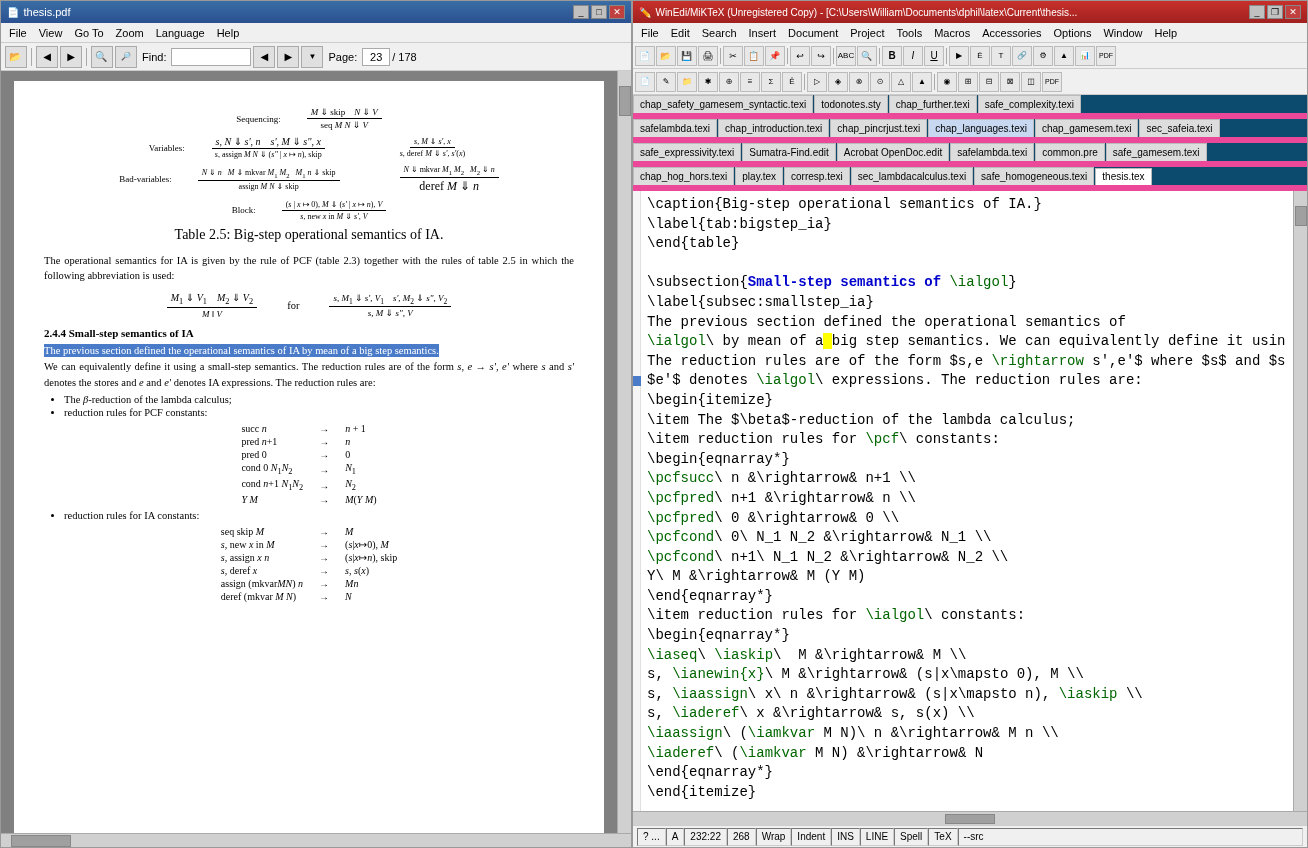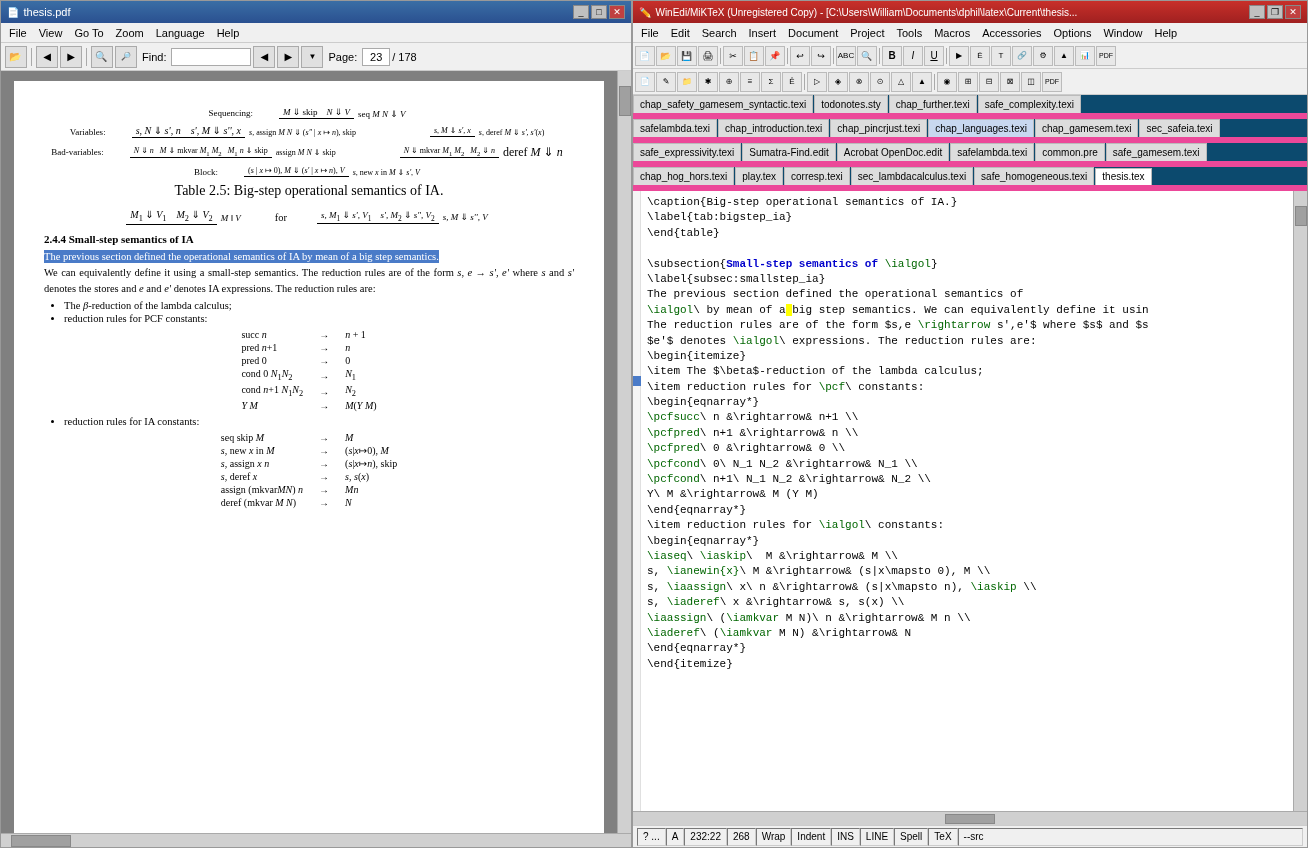--- a/index.html
+++ b/index.html
@@ -107,21 +107,21 @@
     .scroll-thumb {
       width: 12px;
       height: 30px;
       background: #a0a0a0;
       border: 1px solid #888;
       margin-top: 15px;
     }
     .pdf-subsubsection { font-size: 11px; font-weight: bold; margin: 8px 0 4px 0; }
     .math-block { text-align: center; margin: 6px 0; font-size: 10px; }
     .math-rule { display: flex; align-items: center; justify-content: center; gap: 20px; margin: 4px 0; }
-    .fraction { display: inline-flex; flex-direction: row; align-items: center; }
+    .fraction { display: inline-flex; flex-direction: column; align-items: center; }
     .fraction .num { border-bottom: 1px solid black; padding: 0 4px 1px 4px; font-size: 9px; }
     .fraction .den { padding: 1px 4px 0 4px; font-size: 9px; }
     .rule-label { font-size: 9px; margin-right: 6px; }
     .table-caption { text-align: center; font-size: 14px; margin: 6px 0 10px 0; }
     .body-text { font-size: 10.5px; line-height: 1.5; text-align: justify; margin: 4px 0; }
     .highlight-blue { background: #4a7bc8; color: white; padding: 1px 0; }
     .bullet-list { margin: 4px 0 4px 20px; }
     .bullet-item { margin: 2px 0; font-size: 10.5px; }
     .reduction-table { margin: 4px auto; border-collapse: collapse; }
     .reduction-table td { padding: 1px 8px; font-size: 10px; vertical-align: middle; }
@@ -227,21 +227,21 @@
     .bookmark-marker {
       width: 8px;
       height: 10px;
       background: #4a7bc8;
       position: absolute;
       left: 0;
     }
     #editor-text {
       flex: 1;
       font-family: "Courier New", monospace;
-      font-size: 11px;
+      font-size: 14px;
       padding: 4px 6px;
       overflow: hidden;
       line-height: 1.4;
       white-space: pre;
       color: #000;
     }
     .editor-scrollbar {
       width: 14px;
       background: #d0d0d0;
       border-left: 1px solid #aaa;
@@ -389,20 +389,23 @@
           <span class="rule-label">Block:</span>
           <span class="fraction">
             <span class="num" style="font-size:8px">(<i>s</i> | <i>x</i> ↦ 0), <i>M</i> ⇓ (<i>s'</i> | <i>x</i> ↦ <i>n</i>), <i>V</i></span>
             <span class="den" style="font-size:8px"><i>s</i>, new <i>x</i> in <i>M</i> ⇓ <i>s'</i>, <i>V</i></span>
           </span>
         </div>
       </div>
 
       <div class="table-caption">Table 2.5: Big-step operational semantics of IA.</div>
 
+      <div class="body-text">
+        The operational semantics for IA is given by the rule of PCF (table 2.3) together with the rules of table 2.5 in which the following abbreviation is used:
+      </div>
 
       <div class="math-block" style="display:flex;align-items:center;justify-content:center;gap:30px;margin:8px 0;">
         <span class="fraction">
           <span class="num" style="font-size:10px"><i>M</i><sub>1</sub> ⇓ <i>V</i><sub>1</sub> &nbsp;&nbsp; <i>M</i><sub>2</sub> ⇓ <i>V</i><sub>2</sub></span>
           <span class="den" style="font-size:9px"><i>M</i> ‖ <i>V</i></span>
         </span>
         <span class="for-word">for</span>
         <span class="fraction">
           <span class="num" style="font-size:9px"><i>s</i>, <i>M</i><sub>1</sub> ⇓ <i>s'</i>, <i>V</i><sub>1</sub> &nbsp;&nbsp; <i>s'</i>, <i>M</i><sub>2</sub> ⇓ <i>s''</i>, <i>V</i><sub>2</sub></span>
           <span class="den" style="font-size:9px"><i>s</i>, <i>M</i> ⇓ <i>s''</i>, <i>V</i></span>

